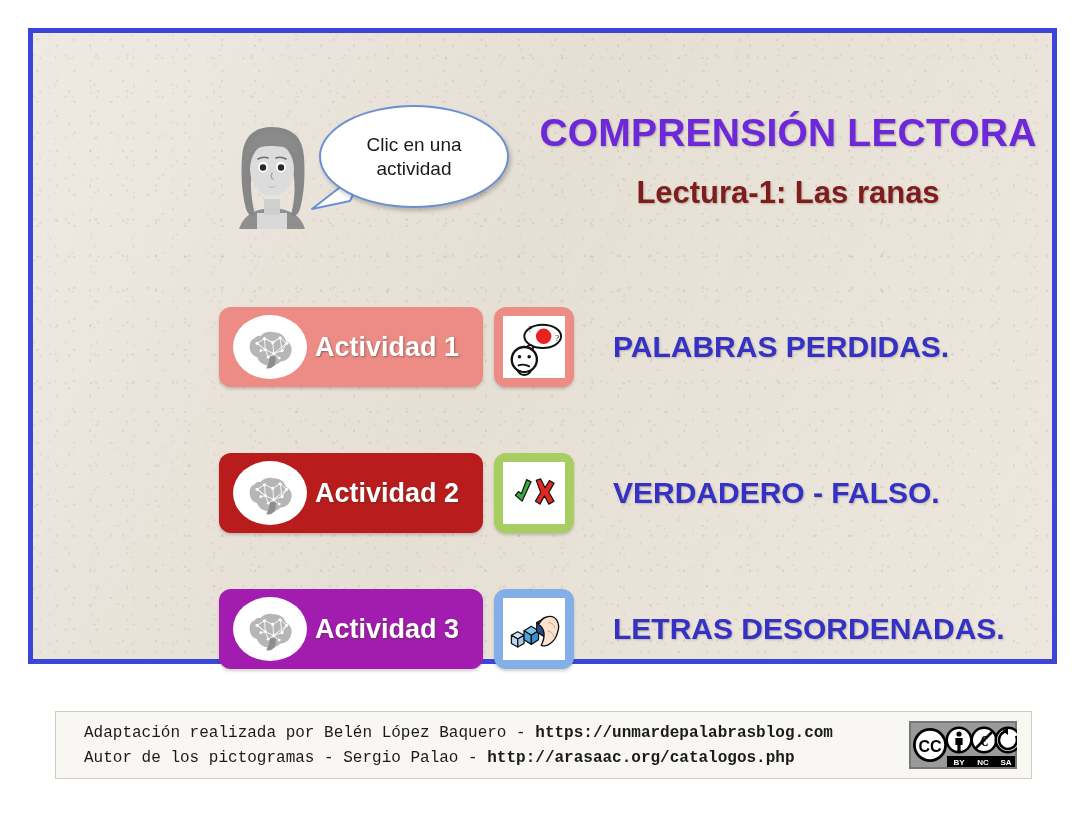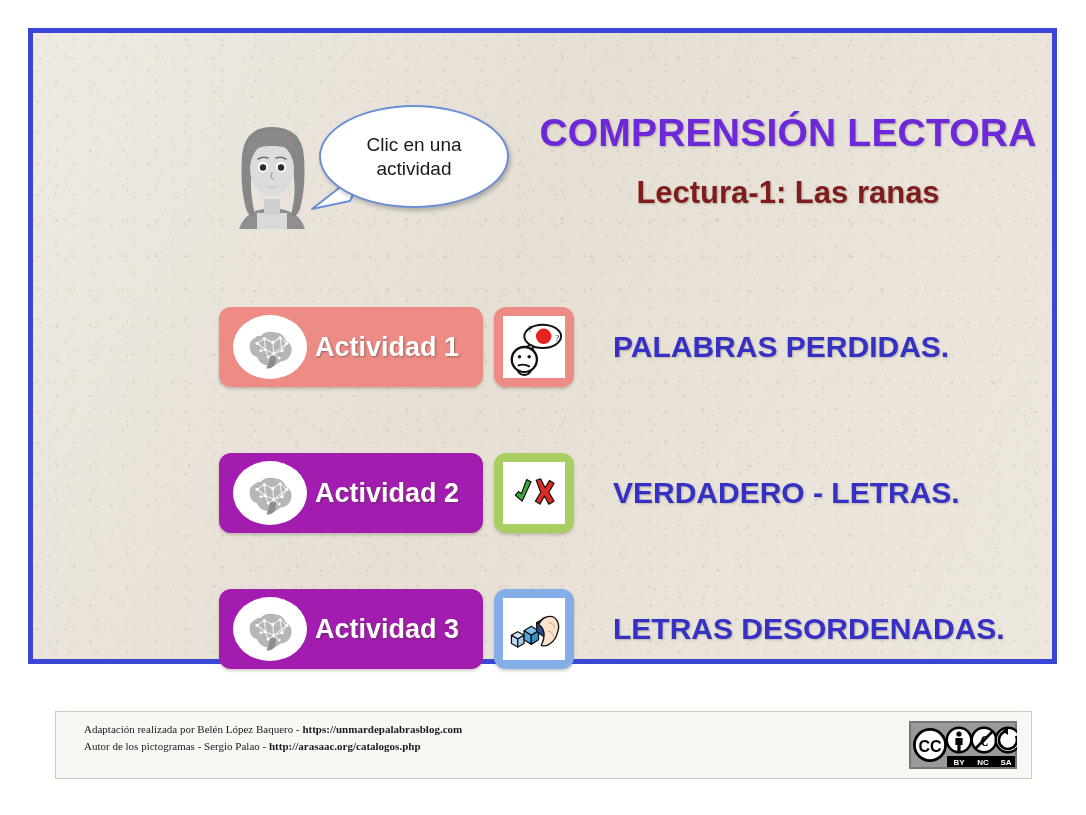--- a/index.html
+++ b/index.html
@@ -101,22 +101,22 @@
 
   
   .footer{
     position:absolute;left:22px;top:678px;width:977px;height:68px;
     background:rgba(247,244,238,.72);
     border:1px solid rgba(175,165,150,.55);
     box-sizing:border-box;
   }
   .footer-lines{
     position:absolute;left:28px;top:9px;
-    font-size:11px;color:#1b1b1b;line-height:1.58;
-    font-family:Liberation Serif, serif;
+    font-size:16px;color:#1b1b1b;line-height:1.58;
+    font-family:Liberation Mono, monospace;
   }
   .footer-lines b{font-weight:bold;}
   .cc-badge{position:absolute;right:14px;top:9px;width:108px;height:48px;}
 </style>
 </head>
 <body>
 
 <div class="slide" style="border-color: rgb(59, 69, 214); background: rgb(232, 226, 216);">
   <div class="layer">
 
@@ -206,21 +206,21 @@
             <path d="M15 50 q6 -2 11 1" stroke="#111" stroke-width="2" fill="none" stroke-linecap="round"></path>
 
             <path d="M14 55 q7 4 14 0 q-2 5 -7 5 q-5 0 -7 -5 z" fill="#fff" stroke="#111" stroke-width="2"></path>
           </svg>
         </div>
       </div>
       <div class="desc" style="color: rgb(52, 49, 196);">PALABRAS PERDIDAS.</div>
     </div>
 
     <div class="row row-2">
-      <div class="pill" style="background: #a21caf;">
+      <div class="pill" style="background: #b91c1c;">
         <div class="pill-brain">
           <svg viewBox="0 0 60 52" width="56" height="48">
             <path d="M14 16 q-7 3 -6 11 q1 8 8 10 q3 8 12 9 q8 1 13 -4 q10 -1 12 -10 q2 -9 -6 -13 q-2 -8 -12 -9 q-10 -2 -15 4 q-4 -1 -6 2 z" fill="#b6b6b6"></path>
             <path d="M30 36 q-1 8 -4 13 q5 1 9 -3 q2 -5 1 -10 z" fill="#8d8d8d"></path>
             <g stroke="#ffffff" stroke-width="1" fill="none" opacity=".95">
               <path d="M16 22 L24 17 L33 21 L41 16 L48 22 L43 30 L34 33 L25 29 Z"></path>
               <path d="M24 17 L25 29 M33 21 L34 33 M41 16 L43 30 M16 22 L25 29 M48 22 L34 33"></path>
               <path d="M20 30 L25 29 L28 37 L34 33 L40 38"></path>
             </g>
             <g fill="#ffffff">
@@ -241,21 +241,21 @@
         <div class="pill-label">Actividad 2</div>
       </div>
       <div class="picto" style="background: rgb(168, 206, 98);">
         <div class="picto-inner">
           <svg viewBox="0 0 62 62" width="58" height="46">
             <path d="M6 34 L15 42 L27 16 L21 13 L14 32 L10 29 Z" fill="#3aa83a" stroke="#111" stroke-width="1.6" stroke-linejoin="round"></path>
             <path d="M34 14 L40 12 L46 24 L52 14 L58 18 L51 30 L58 42 L51 46 L45 35 L39 46 L33 42 L40 30 Z" fill="#dd2a24" stroke="#111" stroke-width="1.6" stroke-linejoin="round"></path>
           </svg>
         </div>
       </div>
-      <div class="desc" style="color: rgb(52, 49, 196);">VERDADERO - LETRAS.</div>
+      <div class="desc" style="color: rgb(52, 49, 196);">VERDADERO - FALSO.</div>
     </div>
 
     <div class="row row-3">
       <div class="pill" style="background: #a21caf;">
         <div class="pill-brain">
           <svg viewBox="0 0 60 52" width="56" height="48">
             <path d="M14 16 q-7 3 -6 11 q1 8 8 10 q3 8 12 9 q8 1 13 -4 q10 -1 12 -10 q2 -9 -6 -13 q-2 -8 -12 -9 q-10 -2 -15 4 q-4 -1 -6 2 z" fill="#b6b6b6"></path>
             <path d="M30 36 q-1 8 -4 13 q5 1 9 -3 q2 -5 1 -10 z" fill="#8d8d8d"></path>
             <g stroke="#ffffff" stroke-width="1" fill="none" opacity=".95">
               <path d="M16 22 L24 17 L33 21 L41 16 L48 22 L43 30 L34 33 L25 29 Z"></path>

